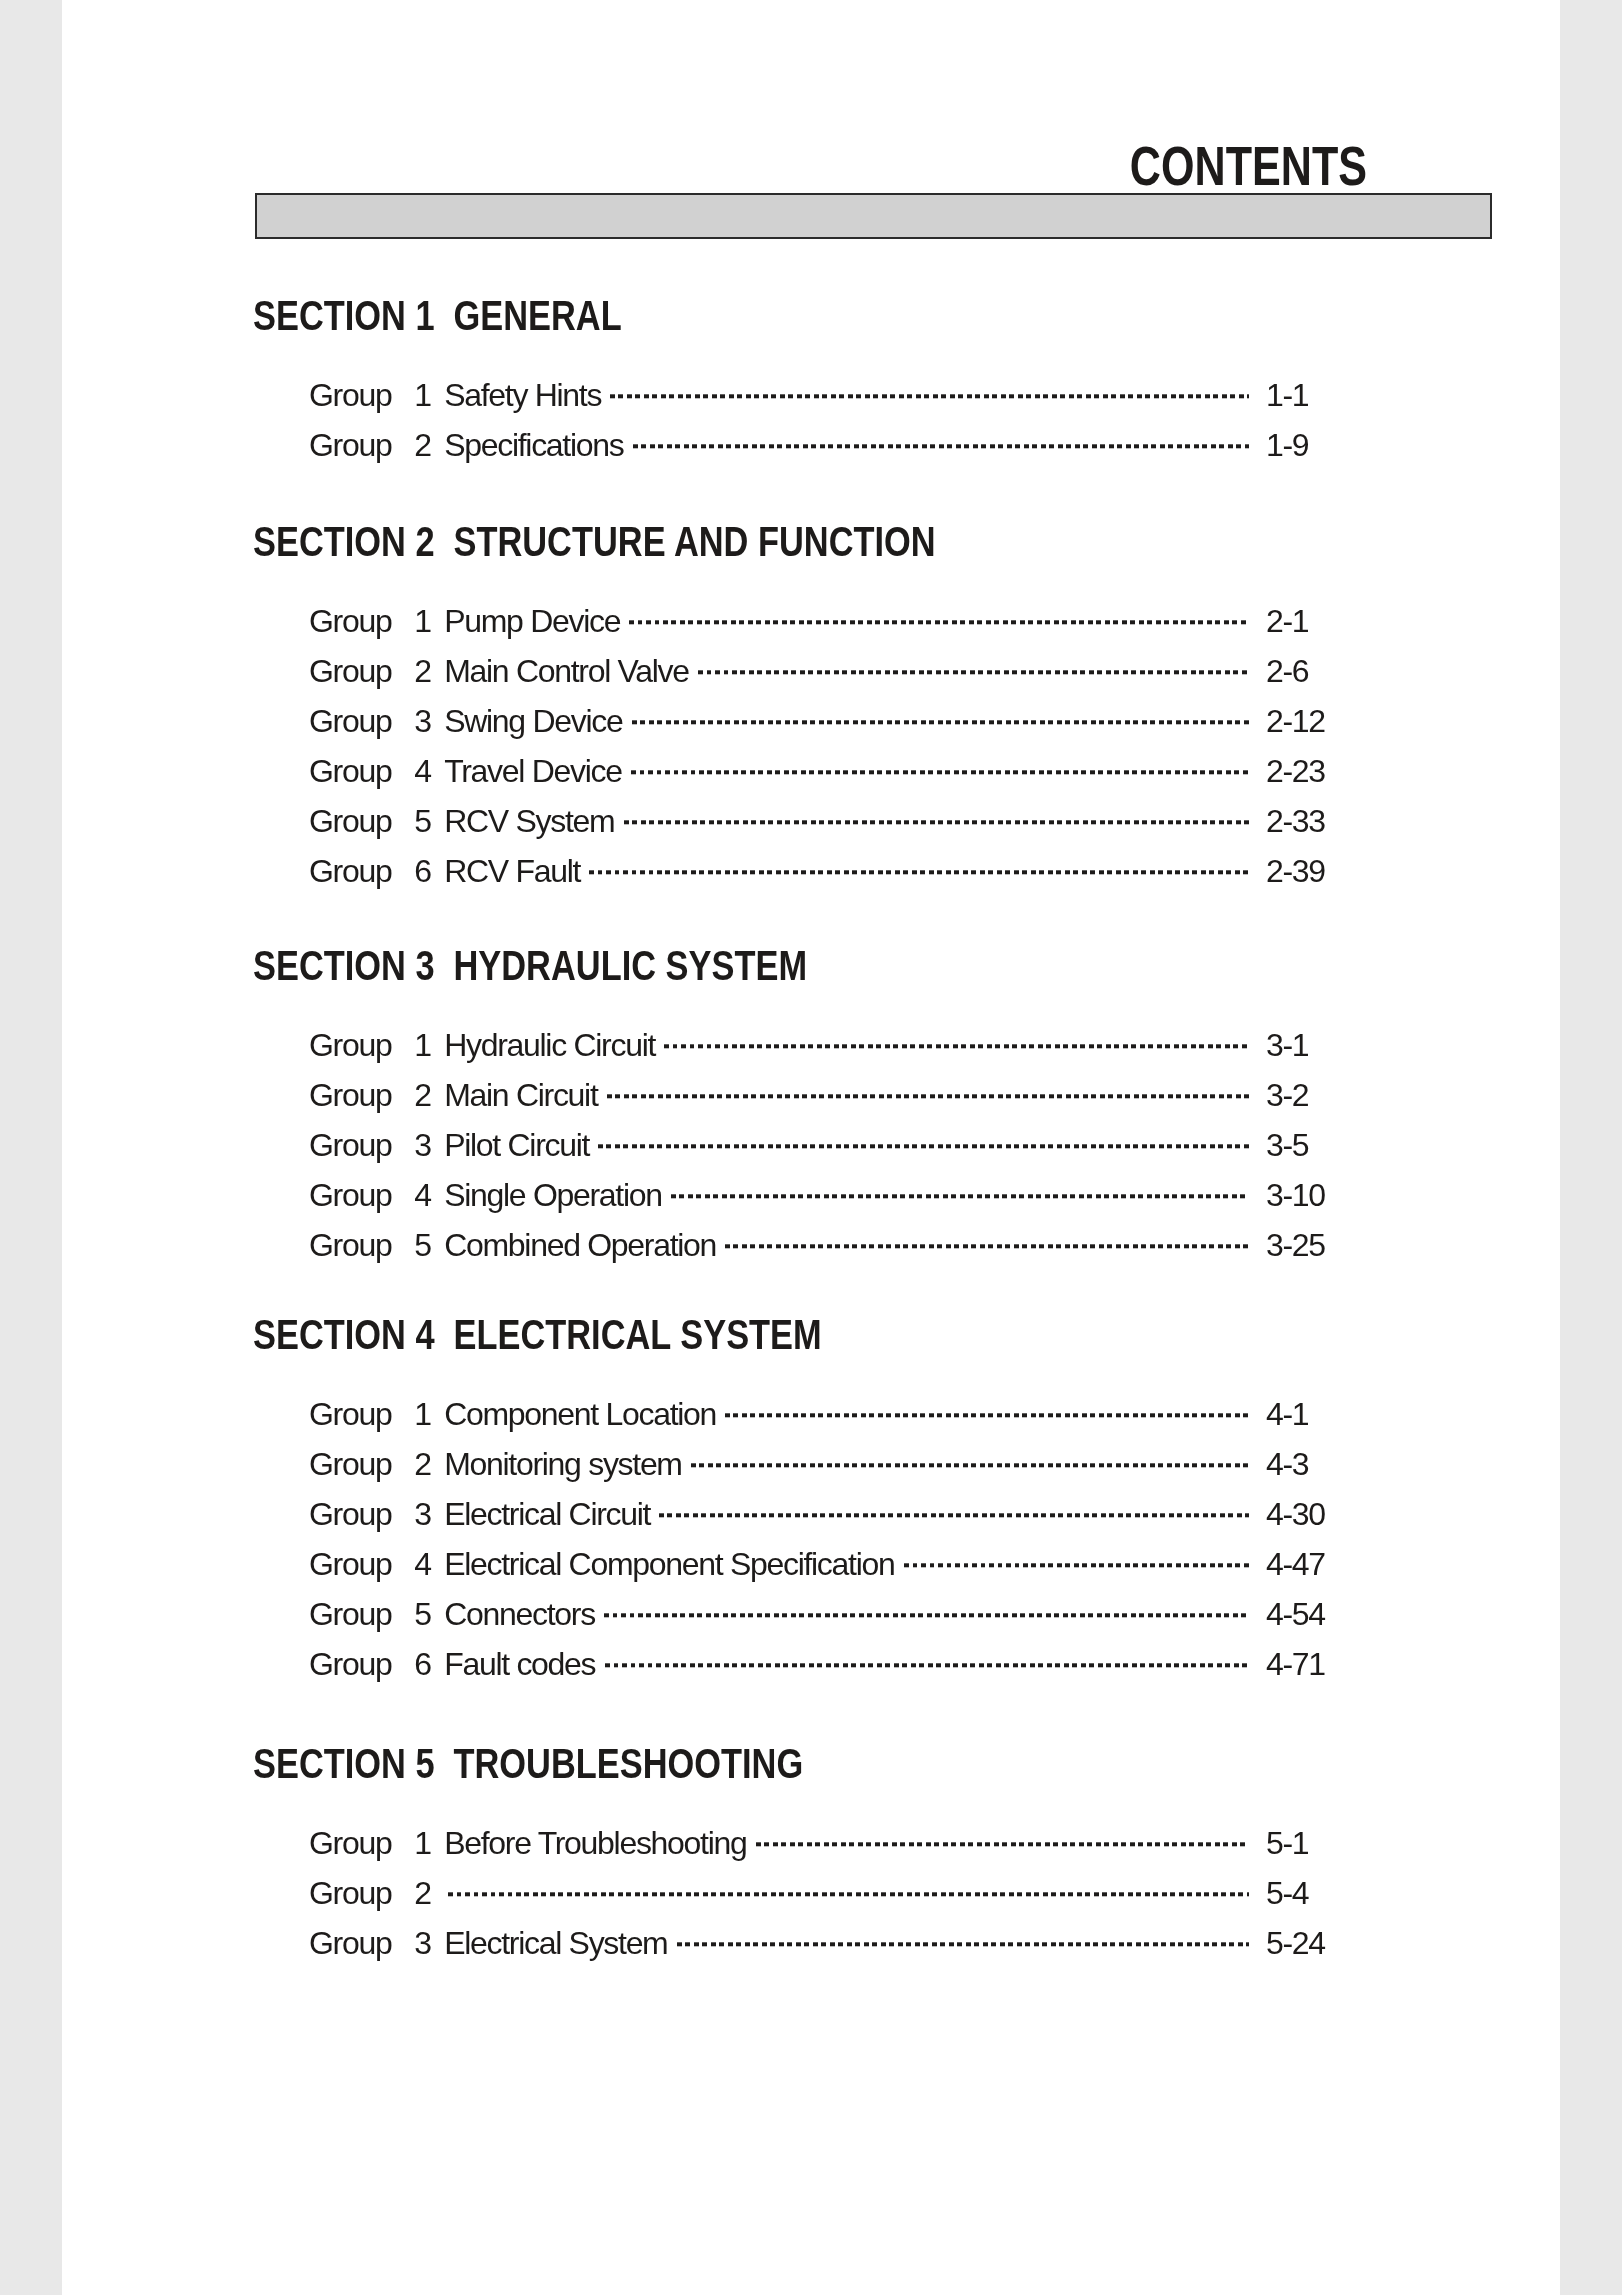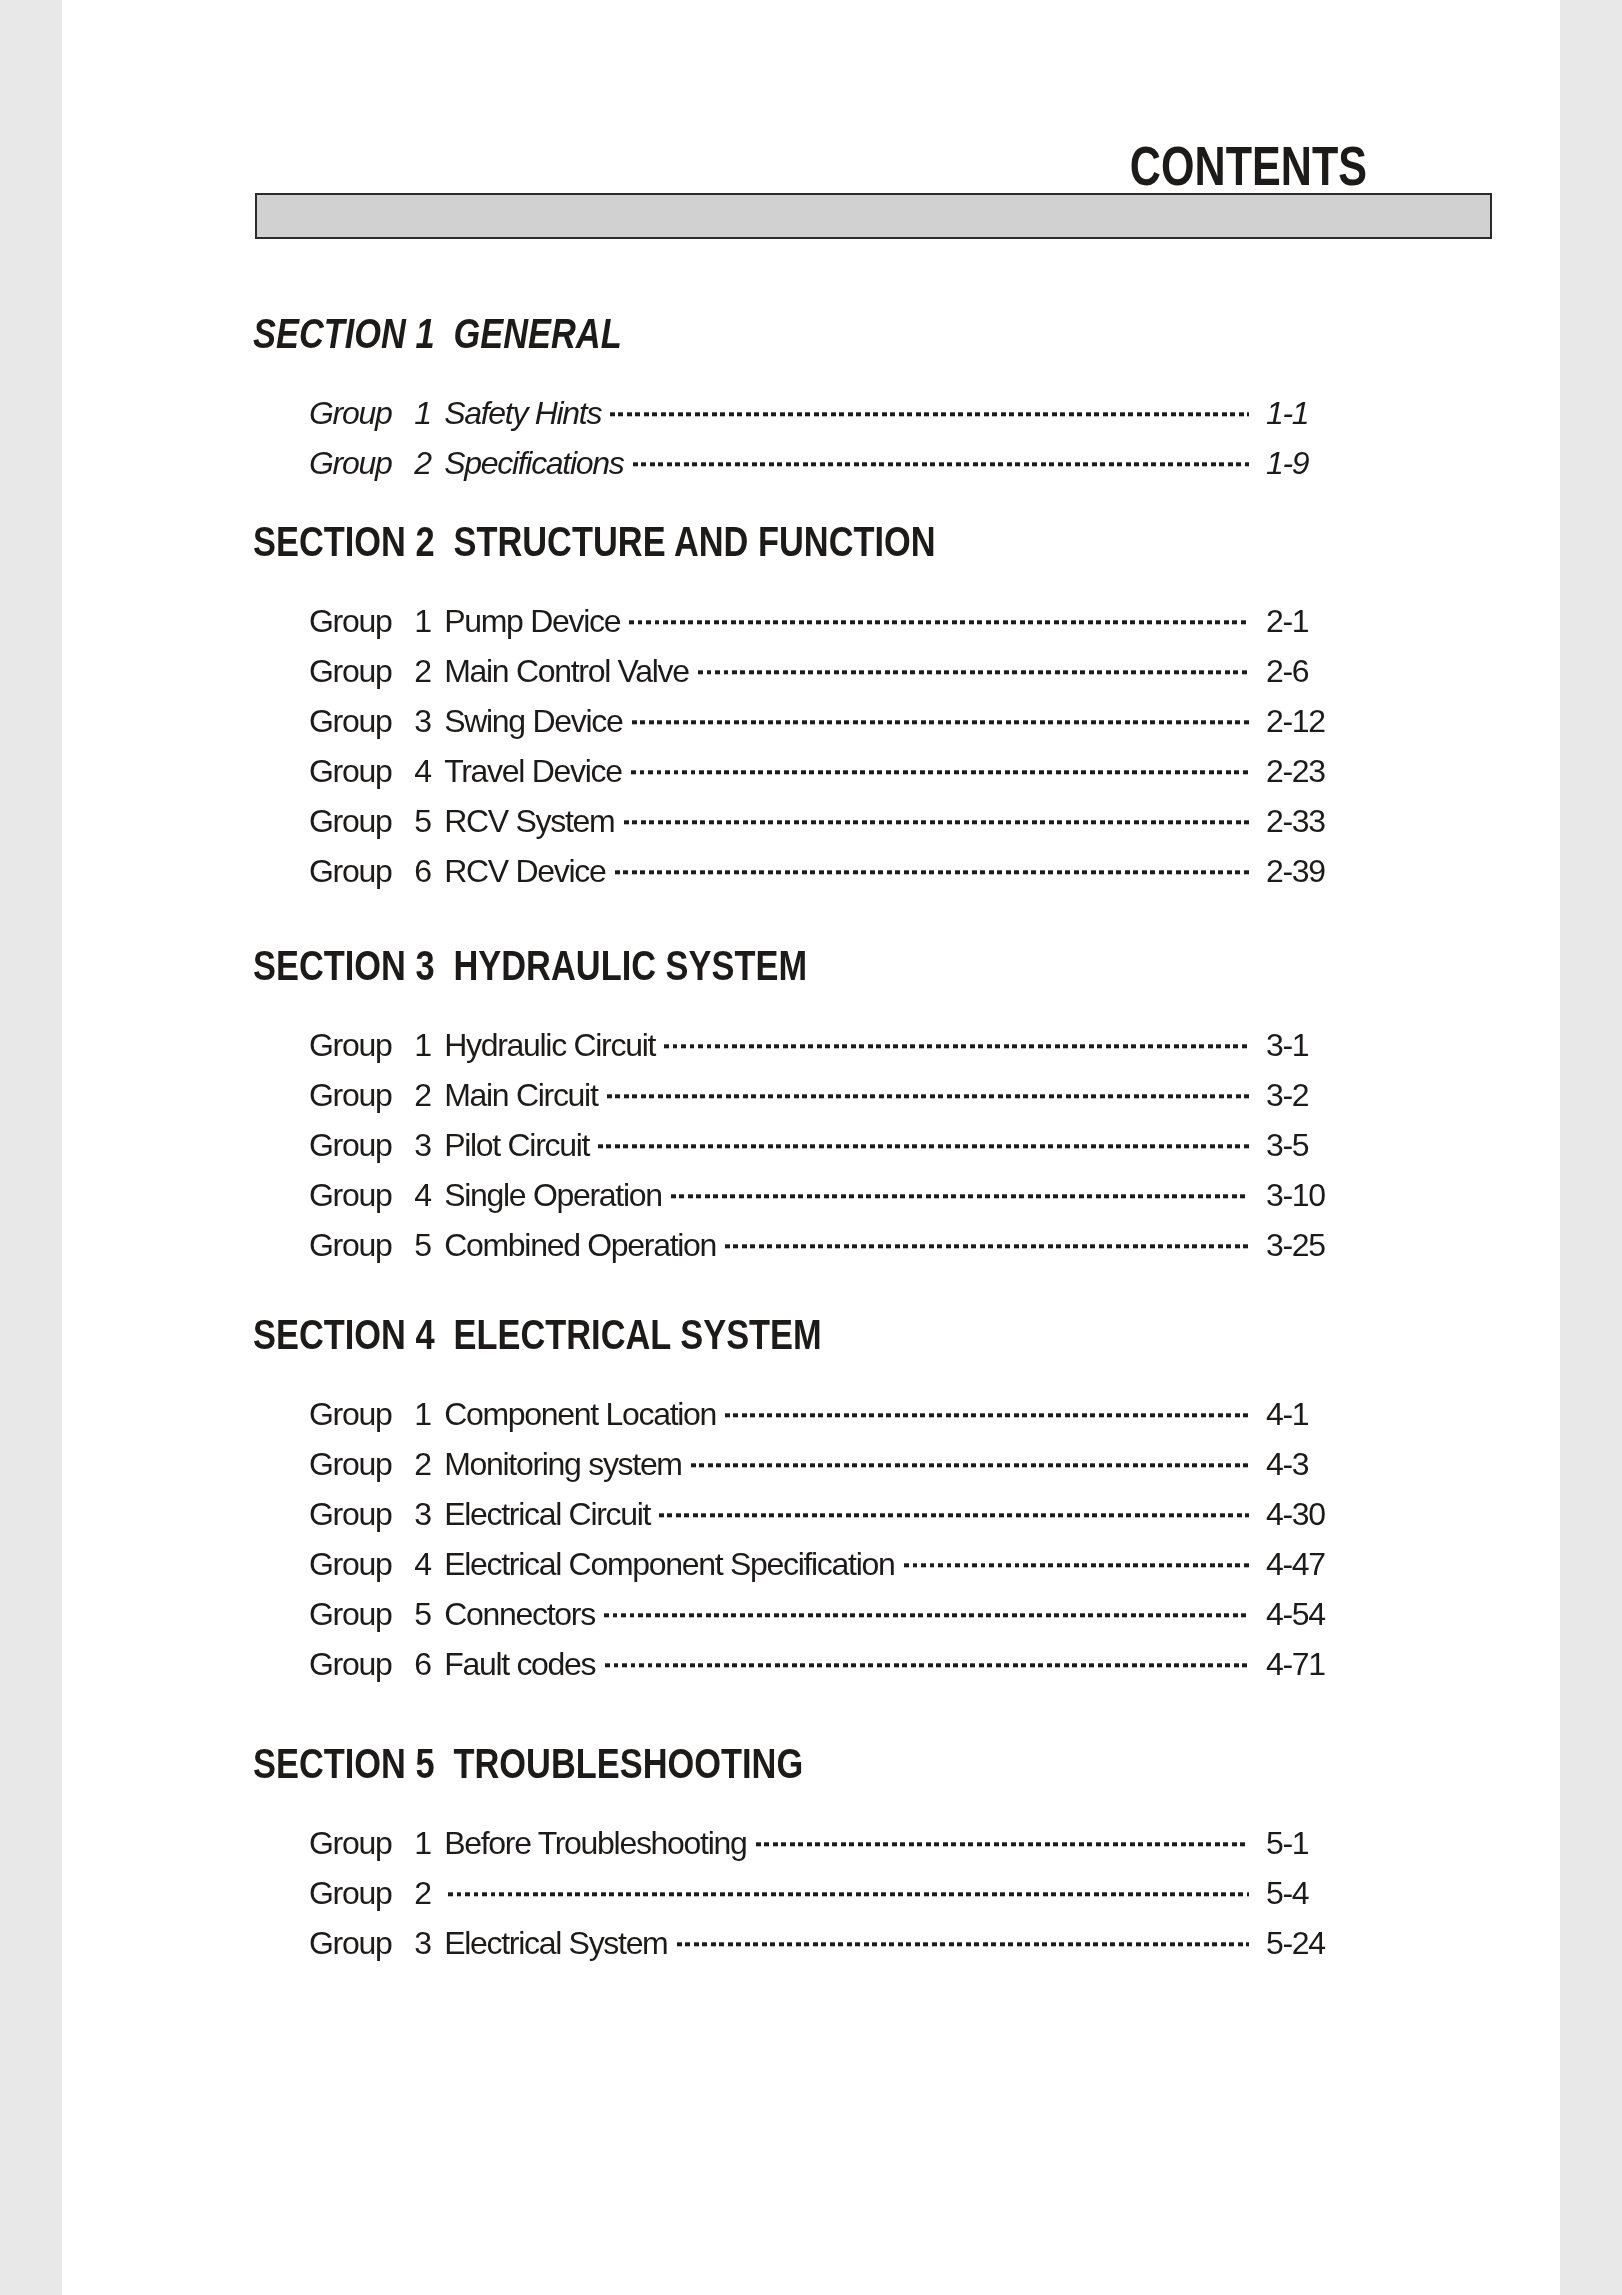--- a/index.html
+++ b/index.html
@@ -72,21 +72,21 @@
   }
   .col-page{width:65px;text-align:left;}
 </style>
 </head>
 <body>
 
 <div class="page">
   <div class="contents-title">CONTENTS</div>
   <div class="title-bar"></div>
   <div>
-  <section class="sec" style="top: 312px; font-style: italic;">
+  <section class="sec" style="top: 294px;">
     <h2 class="sec-h">
       <span class="sec-h-in">
         <span class="sec-label">SECTION 1</span><span class="sec-title">GENERAL</span>
       </span>
     </h2>
     <div class="rows">
   <div class="row">
     <span class="col-group">Group</span>
     <span class="col-num">1</span>
     <span class="col-title">Safety Hints</span>
@@ -147,21 +147,21 @@
     <span class="col-group">Group</span>
     <span class="col-num">5</span>
     <span class="col-title">RCV System</span>
     <span class="dots"></span>
     <span class="col-page">2-33</span>
   </div>
 
   <div class="row">
     <span class="col-group">Group</span>
     <span class="col-num">6</span>
-    <span class="col-title">RCV Device</span>
+    <span class="col-title">RCV Fault</span>
     <span class="dots"></span>
     <span class="col-page">2-39</span>
   </div>
 </div>
   </section>
 
   <section class="sec" style="top: 944px;">
     <h2 class="sec-h">
       <span class="sec-h-in">
         <span class="sec-label">SECTION 3</span><span class="sec-title">HYDRAULIC SYSTEM</span>

